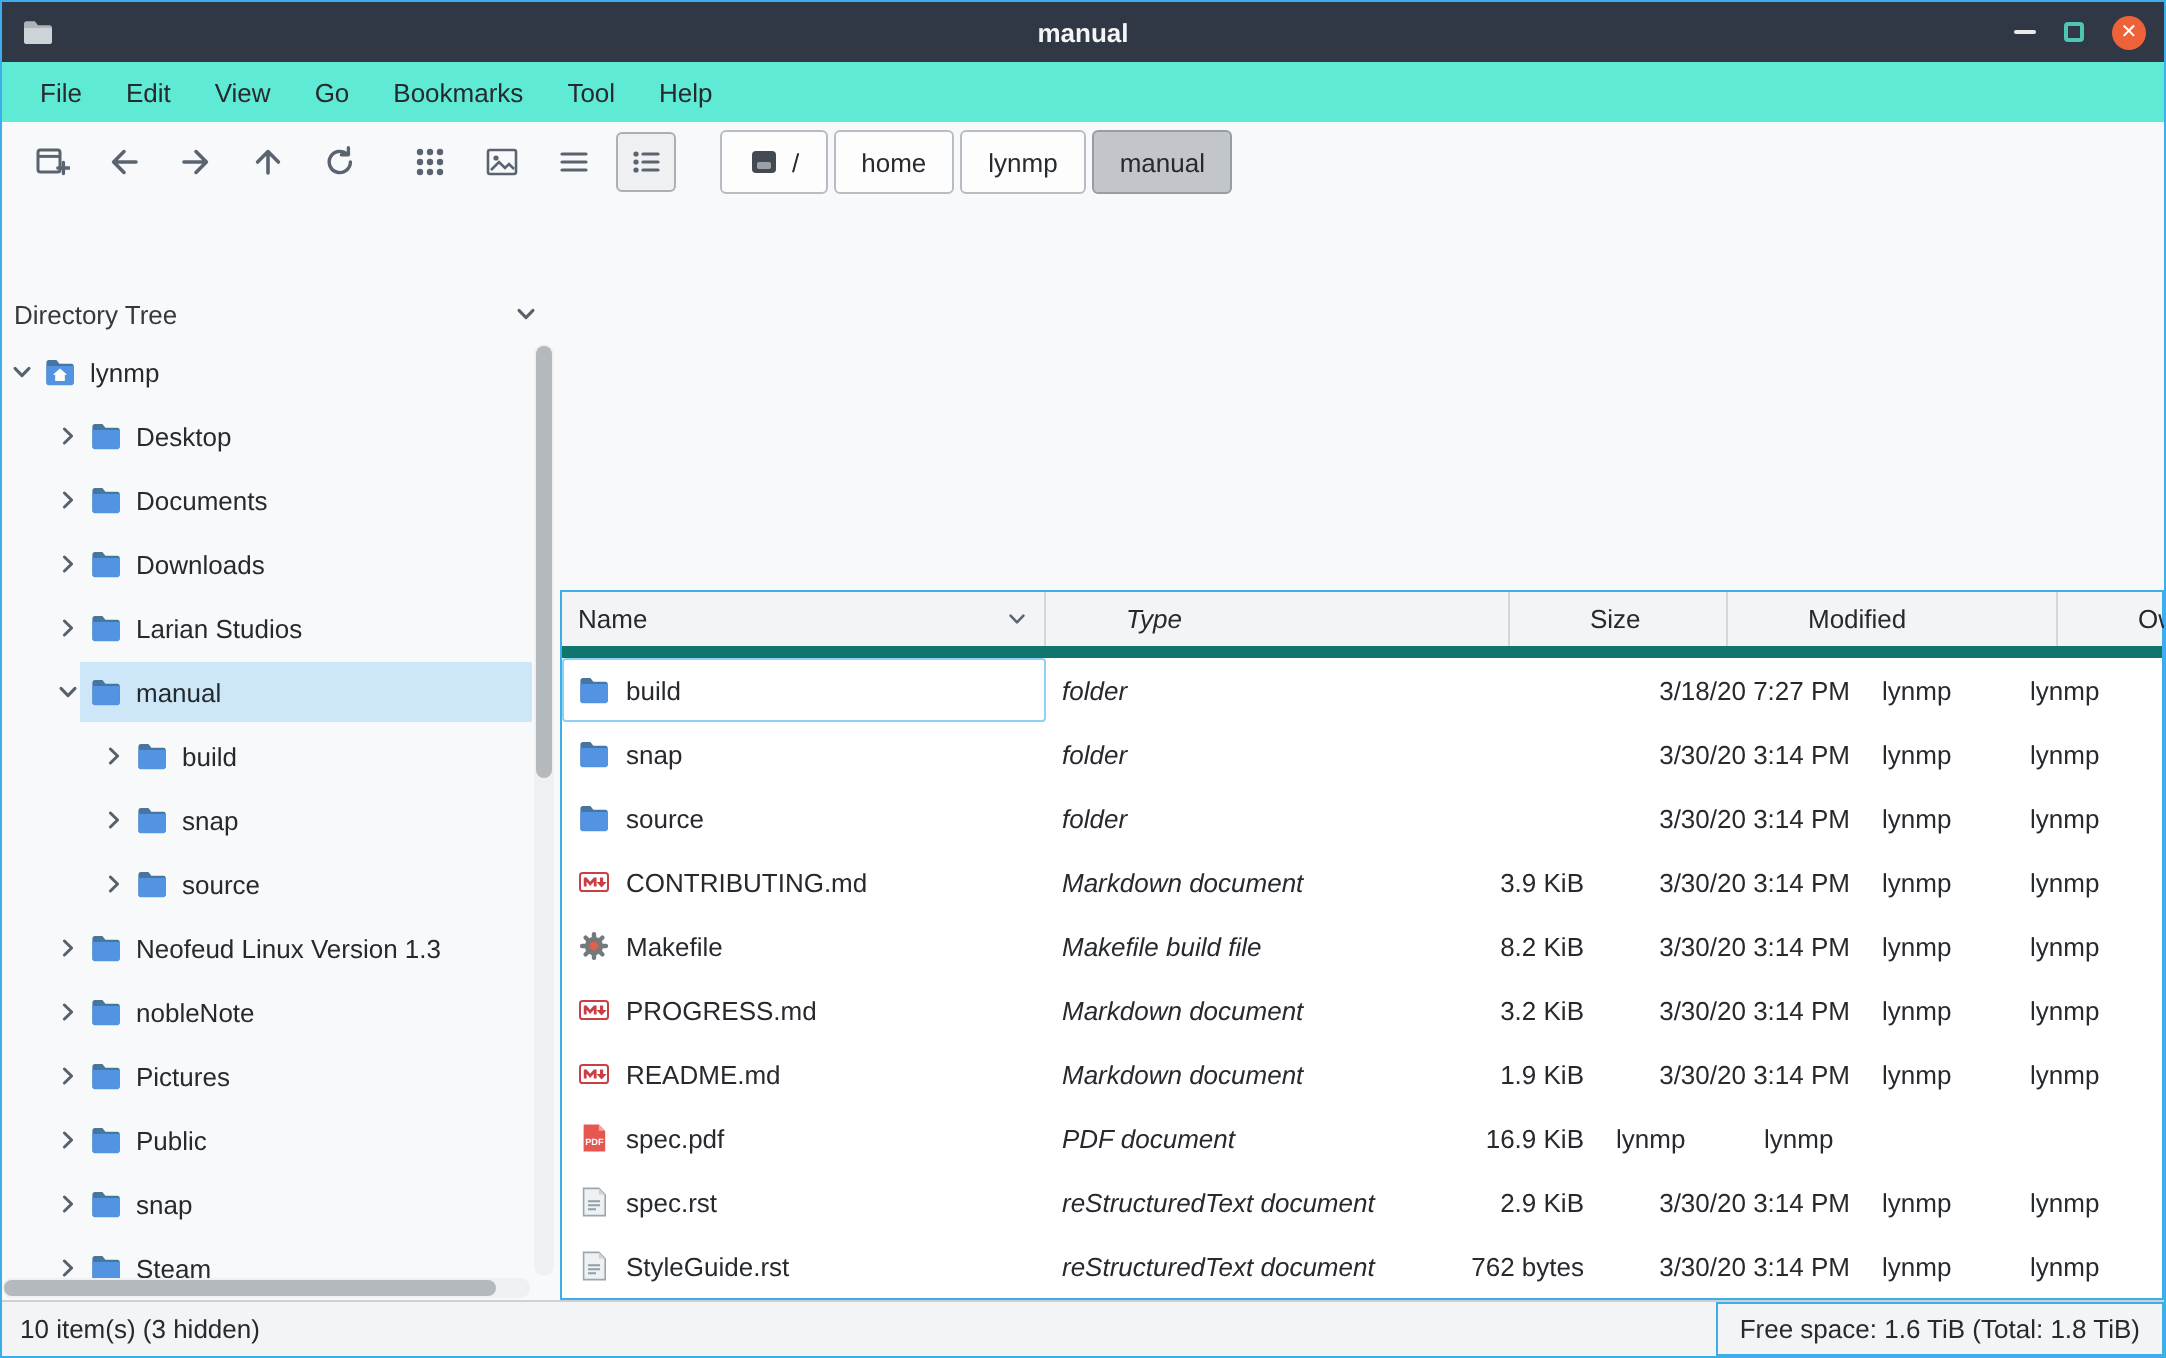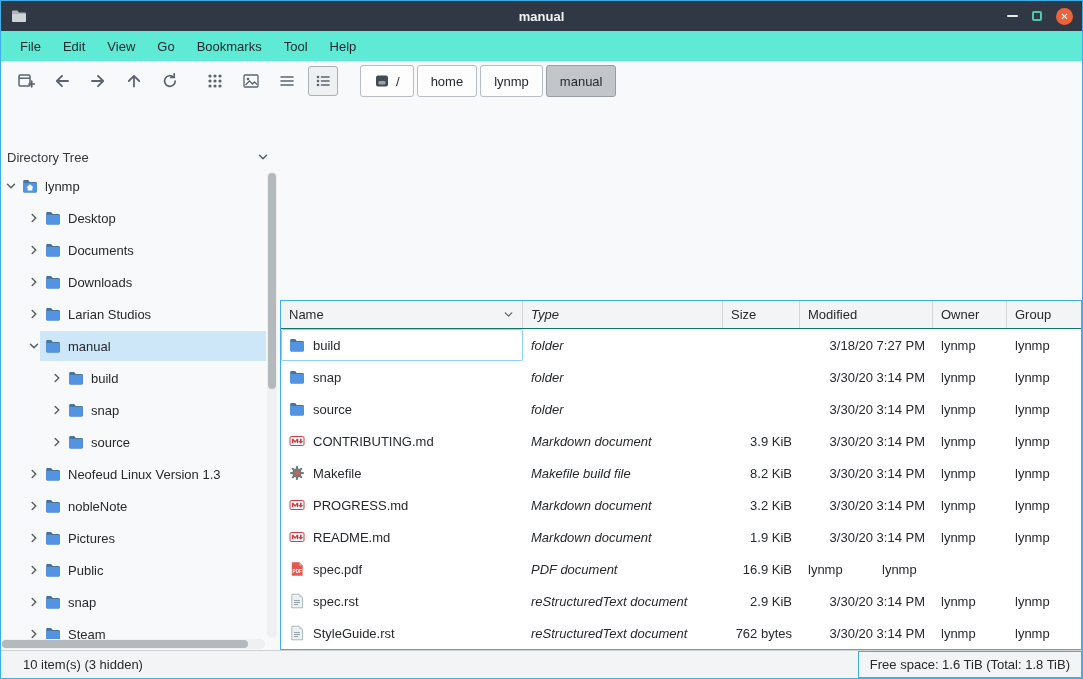--- a/index.html
+++ b/index.html
@@ -69,42 +69,42 @@
   .tree-label{white-space:nowrap;}
   .vscroll{position:absolute;top:28px;right:0;bottom:12px;width:10px;background:#eef0f1;border-radius:5px;}
   .vthumb{position:absolute;top:1px;left:1px;right:1px;height:216px;background:#b4b9bd;border-radius:4px;}
   .hscroll{position:absolute;left:0;right:12px;bottom:1px;height:10px;background:#eef0f1;border-radius:5px;}
   .hthumb{position:absolute;top:1px;left:1px;bottom:1px;width:246px;background:#b4b9bd;border-radius:4px;}
   
   .mainpane{
     flex:1;margin-left:3px;border:1px solid #3daee9;background:#fff;
     display:flex;flex-direction:column;min-width:0;
   }
-  .thead{flex:0 0 27px;display:flex;background:#f3f4f5;border-bottom:1px solid #0f766e;}
+  .thead{flex:0 0 27px;display:flex;background:#f3f4f5;border-bottom:6px solid #0f766e;gap:32px;}
   .hcell{
     display:flex;align-items:center;padding:0 8px;box-sizing:border-box;
     border-right:1px solid #d4d7d9;color:#26292d;
   }
   .hcell.col-name{justify-content:space-between;}
   .col-name{width:242px;flex:0 0 242px;}
   .col-type{width:200px;flex:0 0 200px;font-style:italic;}
   .col-size{width:77px;flex:0 0 77px;}
   .col-modified{width:133px;flex:0 0 133px;}
   .col-owner{width:74px;flex:0 0 74px;}
   .col-group{flex:1;border-right:none;}
   .tbody{flex:1;overflow:hidden;}
   .frow{height:32px;display:flex;align-items:center;}
   .cell{display:flex;align-items:center;padding:0 8px;height:100%;box-sizing:border-box;white-space:nowrap;}
   .cell.col-name{gap:8px;}
   .cell.col-size,.cell.col-modified{justify-content:flex-end;}
   .frow.focused .cell.col-name{box-shadow:inset 0 0 0 1px #8ed1f5;border-radius:2px;}
   
   .statusbar{
     flex:0 0 27px;display:flex;align-items:center;background:#f3f4f5;
-    border-top:1px solid #cdd1d4;padding-left:22px;
+    border-top:1px solid #cdd1d4;padding-left:9px;
   }
   .free-space{
     margin-left:auto;height:100%;display:flex;align-items:center;
     padding:0 11px;border:1px solid #3daee9;box-sizing:border-box;background:#f3f4f5;
   }
   .icon{display:inline-flex;width:16px;height:16px;flex:0 0 auto;}
   .icon svg{width:100%;height:100%;}
   .icon.expander-glyph{width:12px;height:12px;}
   .icon.sort{width:11px;height:11px;}
   .icon.sb-chev{width:12px;height:12px;}

